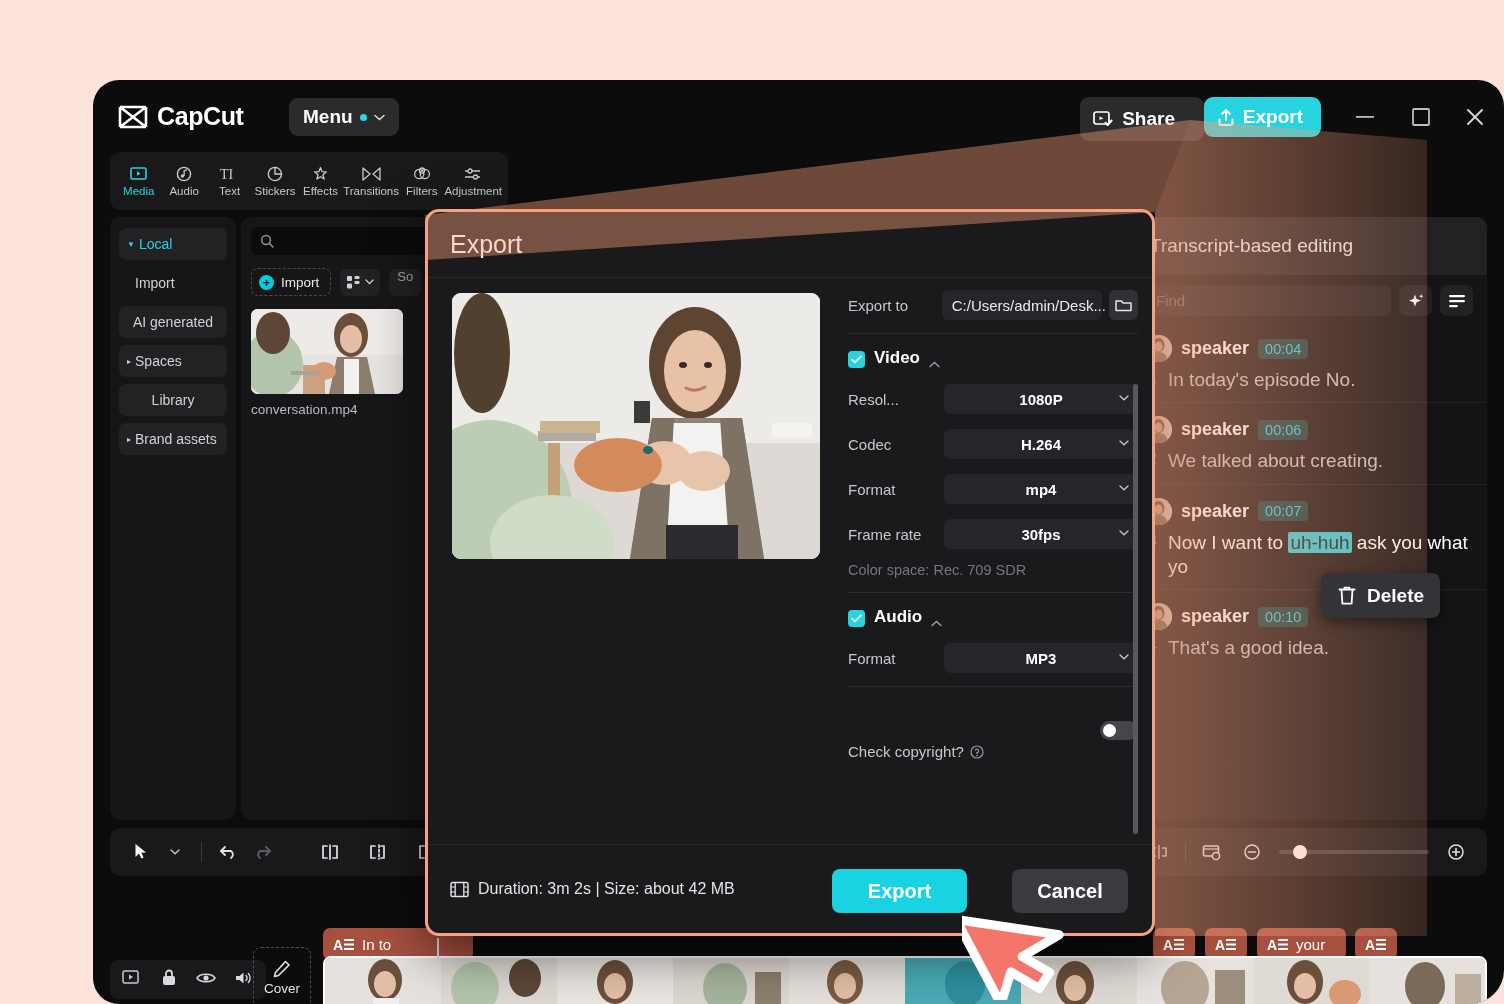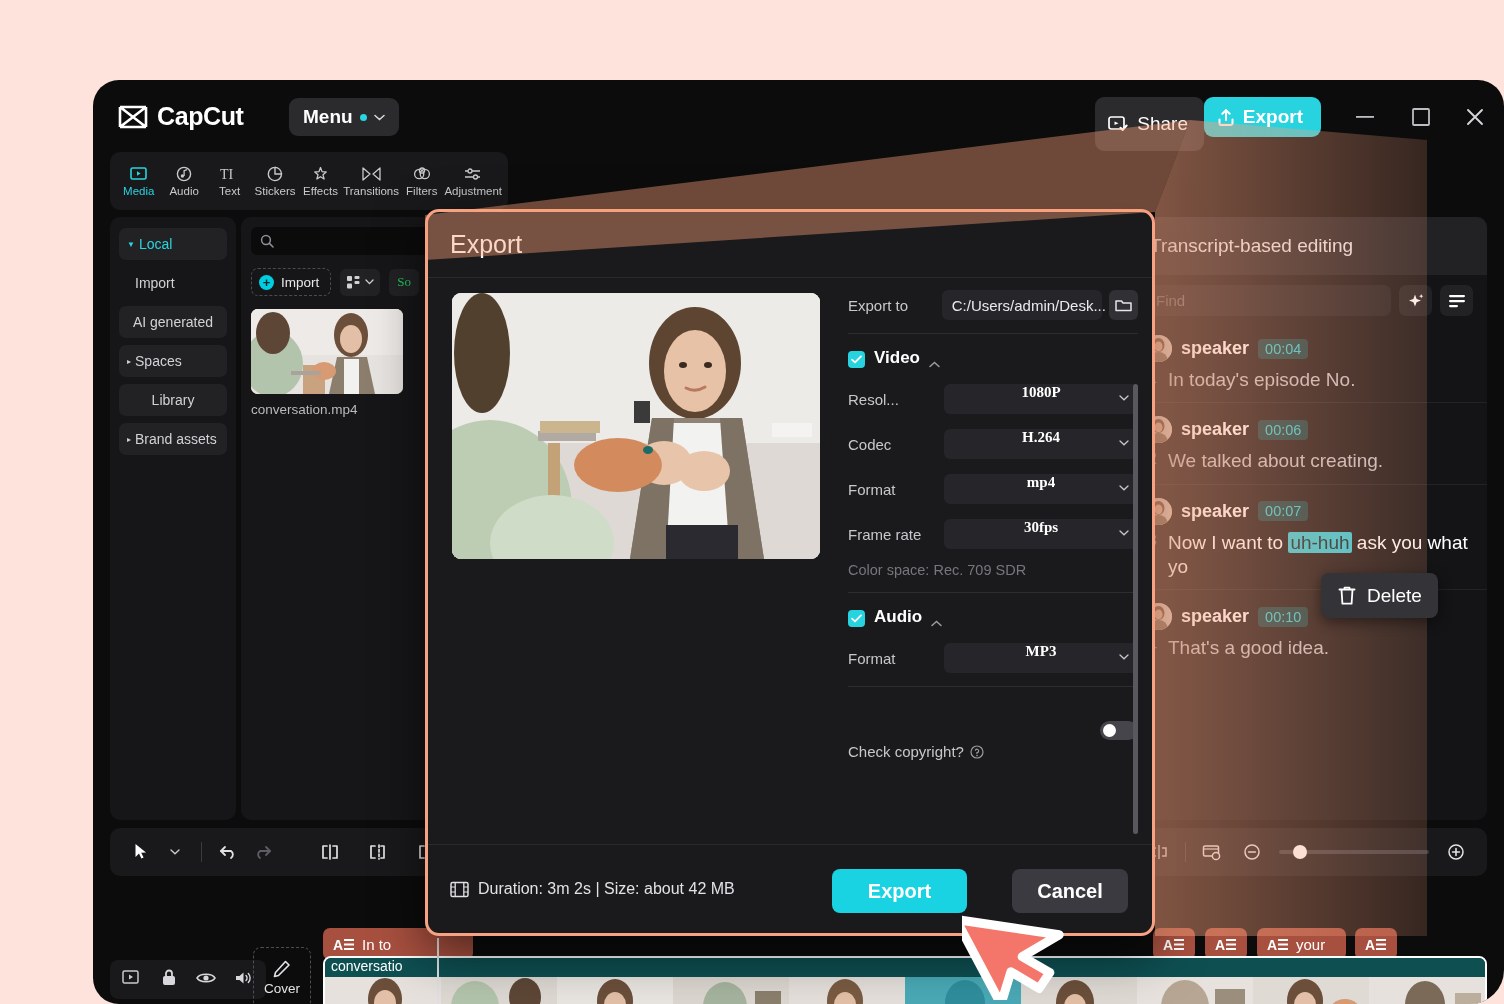--- a/index.html
+++ b/index.html
@@ -44,24 +44,24 @@
     position: absolute; left: 192px; top: 18px;
     height: 38px; padding: 0 14px;
     display: flex; align-items: center; gap: 7px;
     background: #2b2b2e; border-radius: 9px;
     color: #fff; font-size: 19px; font-weight: bold;
   }
   .menu-dot { width: 7px; height: 7px; border-radius: 50%; background: #2ad4e0; }
   .chev { width: 11px; height: 7px; }
   #share-button {
     position: absolute; right: 304px; top: 17px;
-    height: 54px; padding: 0 16px 0 13px;
+    height: 44px; padding: 0 29px 0 13px;
     display: flex; align-items: center; gap: 9px;
     background: #2b2b2e; border-radius: 9px;
-    color: #fff; font-size: 19px; font-weight: normal;
+    color: #fff; font-size: 19px; font-weight: bold;
   }
   #export-button-top {
     position: absolute; right: 187px; top: 17px;
     height: 40px; padding: 0 18px 0 13px;
     display: flex; align-items: center; gap: 8px;
     background: #28d3e0; border-radius: 9px;
     color: #fff; font-size: 19px; font-weight: bold;
   }
   .wctrl {
     position: absolute; top: 22px;
@@ -128,22 +128,22 @@
     width: 15px; height: 15px; border-radius: 50%;
     background: #00cde0; display: flex; align-items: center; justify-content: center;
     color: #06262b; font-size: 13px; line-height: 1; font-weight: bold;
   }
   #view-toggle {
     height: 27px; padding: 0 6px; background: #222225; border-radius: 6px;
     display: flex; align-items: center; gap: 4px;
   }
   #sort-chip {
     height: 27px; padding: 0 8px; background: #222225; border-radius: 6px;
-    display: flex; align-items: center; color: #22c55e; font-size: 13px;
-    overflow: hidden; max-width: 40px; font-family: Liberation Serif, serif;
+    display: flex; align-items: flex-start; color: #a3a3a3; font-size: 13px;
+    overflow: hidden; max-width: 40px;
   }
   #media-thumb {
     margin-top: 13px; width: 152px; height: 85px;
     border-radius: 7px; overflow: hidden; position: relative;
     background: #cfc9c4;
   }
   #media-name {
     margin-top: 8px; color: #b9b9be; font-size: 13.5px;
   }
 
@@ -267,22 +267,22 @@
   #dlg-form { position: absolute; left: 420px; top: 76px; width: 290px; }
   .frow { display: flex; align-items: center; height: 34px; margin-bottom: 11px; }
   .flabel { width: 96px; color: #c7c7cc; font-size: 15px; }
   .fvalue {
     flex: 1; height: 30px; background: #26262a; border-radius: 6px;
     display: flex; align-items: center; padding: 0 10px;
     color: #eaeaee; font-size: 15px;
   }
   .fselect {
     flex: 1; height: 30px; background: #26262a; border-radius: 6px;
-    display: flex; justify-content: center;
-    position: relative; color: #fff; font-size: 15px; font-weight: bold; font-family: Liberation Serif, serif;
+    display: flex; align-items: center; justify-content: center;
+    position: relative; color: #fff; font-size: 15px; font-weight: bold;
   }
   .fselect .chevs { position: absolute; right: 9px; top: 11px; }
   #folder-button {
     width: 30px; height: 30px; background: #303035; border-radius: 6px;
     display: flex; align-items: center; justify-content: center; margin-left: 7px;
   }
   .sec-divider { height: 1px; background: #2c2c31; margin: 8px 0 14px 0; }
   .sec-head { display: flex; align-items: flex-end; gap: 9px; margin-bottom: 14px; }
   .chk {
     width: 17px; height: 17px; border-radius: 4px; background: #28d3e0;
@@ -322,21 +322,21 @@
     display: flex; align-items: center; justify-content: center;
     color: #fff; font-size: 20px; font-weight: bold;
   }
 
   
   #delete-tooltip {
     position: absolute; left: 1321px; top: 573px;
     height: 45px; padding: 0 16px;
     background: #343438; border-radius: 8px;
     display: flex; align-items: center; gap: 10px;
-    color: #fff; font-size: 19px; font-weight: normal;
+    color: #fff; font-size: 19px; font-weight: bold;
     box-shadow: 0 4px 14px rgba(0,0,0,.45);
     z-index: 40;
   }
 
   
   #beam {
     position: absolute; left: 0; top: 0; width: 1504px; height: 1004px;
     pointer-events: none; z-index: 30;
   }
   
@@ -805,21 +805,20 @@
     <div class="text-clip" style="left:1262px; top:848px; width:42px;">
       <svg width="22" height="15" viewBox="0 0 22 15">
         <text x="0" y="13" font-family="Liberation Sans, sans-serif" font-size="14" font-weight="bold" fill="#fff">A</text>
         <rect x="11" y="2" width="10" height="2" fill="#fff"></rect>
           <rect x="11" y="6.5" width="10" height="2" fill="#fff"></rect>
           <rect x="11" y="11" width="10" height="2" fill="#fff"></rect>
       </svg>
     </div>
 
     <div id="video-clip">
-      <div id="video-clip-title">conversatio</div>
       <div id="clip-strip">
         <svg width="100%" height="50" viewBox="0 0 1160 50" preserveAspectRatio="none">
           <rect width="1160" height="50" fill="#d9d3cd"></rect>
           <g>
             <rect x="0" y="0" width="116" height="50" fill="#e6e1dc"></rect>
               <ellipse cx="60" cy="22" rx="17" ry="21" fill="#6b4f3b"></ellipse>
               <ellipse cx="60" cy="26" rx="11" ry="13" fill="#e2bfa6"></ellipse>
               <rect x="48" y="40" width="26" height="12" fill="#efefef"></rect>
             <rect x="116" y="0" width="116" height="50" fill="#ddd8d2"></rect>
               <ellipse cx="150" cy="30" rx="24" ry="26" fill="#b3c4ac"></ellipse>

